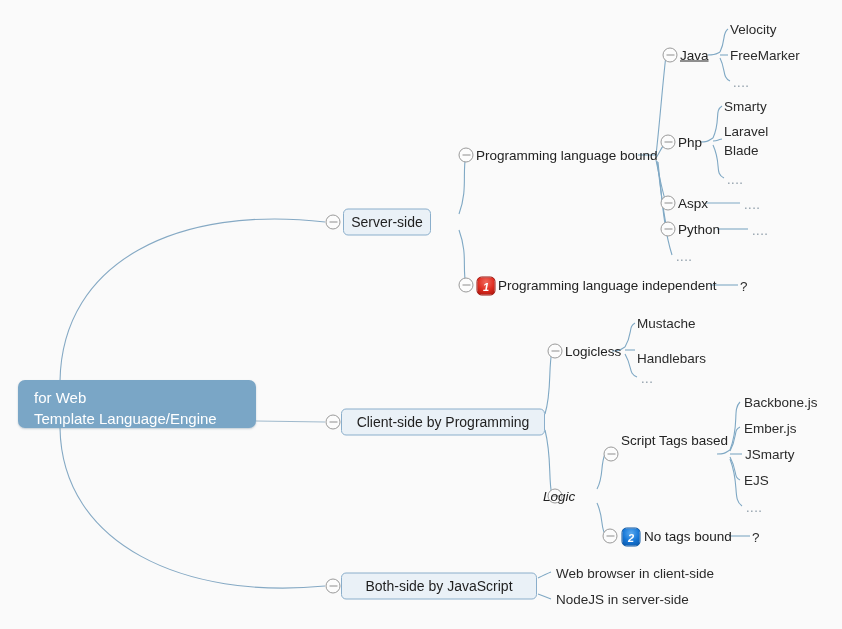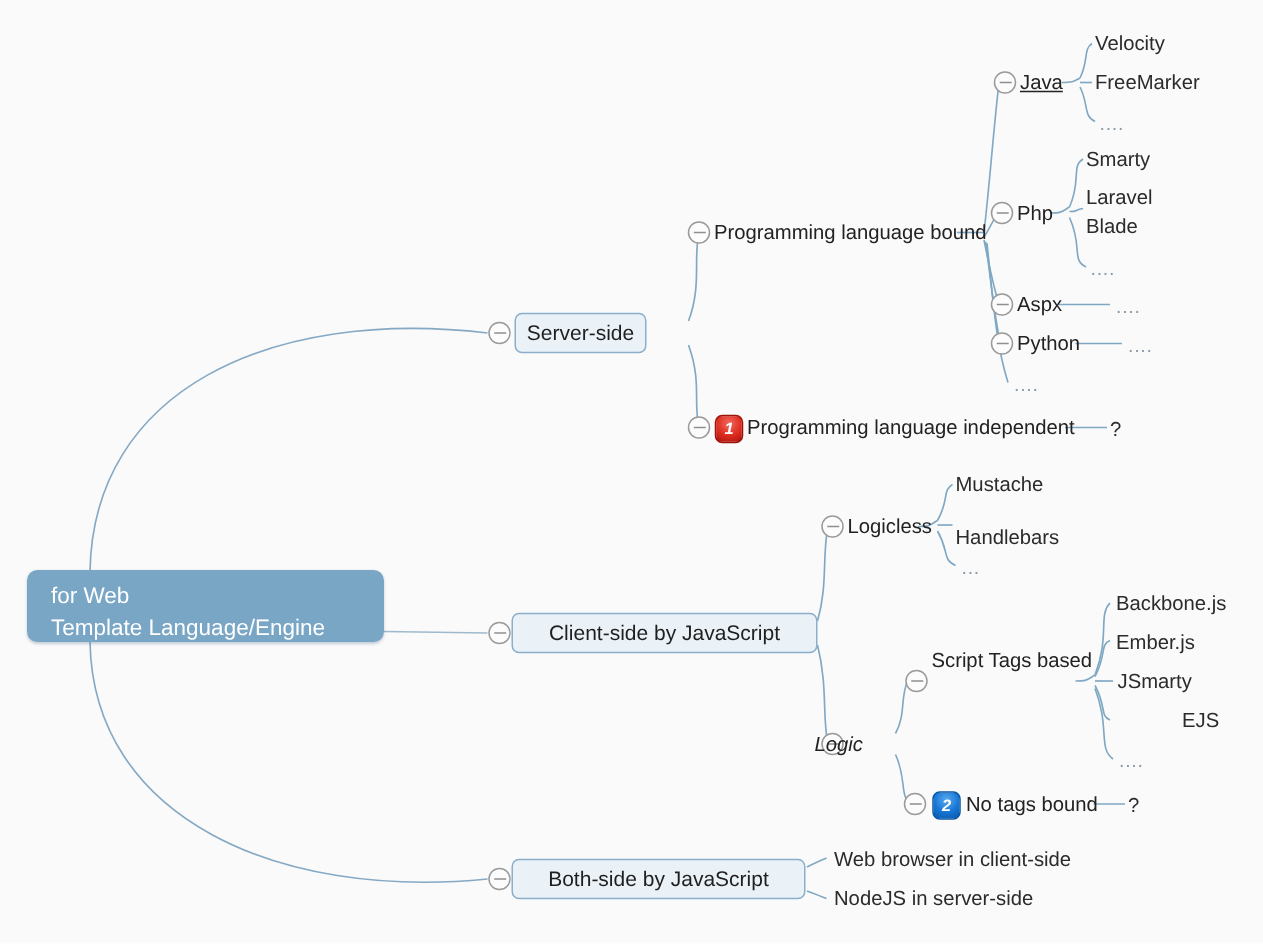--- a/index.html
+++ b/index.html
@@ -180,21 +180,21 @@
 
   <div class="root-node">
     <span>for Web</span>
     <span>Template Language/Engine</span>
   </div>
 
   <div class="toggle" style="left:333px; top:222px;"></div>
   <div class="branch-box" style="left:343px; top:222px; width:88px;">Server-side</div>
 
   <div class="toggle" style="left:333px; top:422px;"></div>
-  <div class="branch-box" style="left:341px; top:422px; width:204px;">Client-side by JavaScript</div>
+  <div class="branch-box" style="left:341px; top:422px; width:204px;">Client-side by Programming</div>
 
   <div class="toggle" style="left:333px; top:586px;"></div>
   <div class="branch-box" style="left:341px; top:586px; width:196px;">Both-side by JavaScript</div>
 
   <div class="toggle" style="left:466px; top:155px;"></div>
   <div class="node" style="left:476px; top:155px;">Programming language bound</div>
 
   <div class="toggle" style="left:670px; top:55px;"></div>
   <div class="node" style="left:680px; top:55px;text-decoration:underline;">Java</div>
   <div class="node leaf" style="left:730px; top:29px;">Velocity</div>
@@ -232,21 +232,21 @@
   <div class="node dots" style="left:641px; top:378px;">...</div>
 
   <div class="toggle" style="left:555px; top:496px;"></div>
   <div class="node" style="left:543px; top:496px;font-style:italic;">Logic</div>
 
   <div class="toggle" style="left:611px; top:454px;"></div>
   <div class="node" style="left:621px; top:440px;">Script Tags based</div>
   <div class="node leaf" style="left:744px; top:402px;">Backbone.js</div>
   <div class="node leaf" style="left:744px; top:428px;">Ember.js</div>
   <div class="node leaf" style="left:745px; top:454px;">JSmarty</div>
-  <div class="node leaf" style="left:744px; top:480px;margin-left:44px;">EJS</div>
+  <div class="node leaf" style="left:744px; top:480px;">EJS</div>
   <div class="node dots" style="left:746px; top:507px;">....</div>
 
   <div class="toggle" style="left:610px; top:536px;"></div>
   <div class="badge blue" style="left:631px; top:537px;">2</div>
   <div class="node" style="left:644px; top:536px;">No tags bound</div>
   <div class="node leaf" style="left:752px; top:537px;">?</div>
 
   <div class="node leaf" style="left:556px; top:573px;">Web browser in client-side</div>
   <div class="node leaf" style="left:556px; top:599px;">NodeJS in server-side</div>
 

